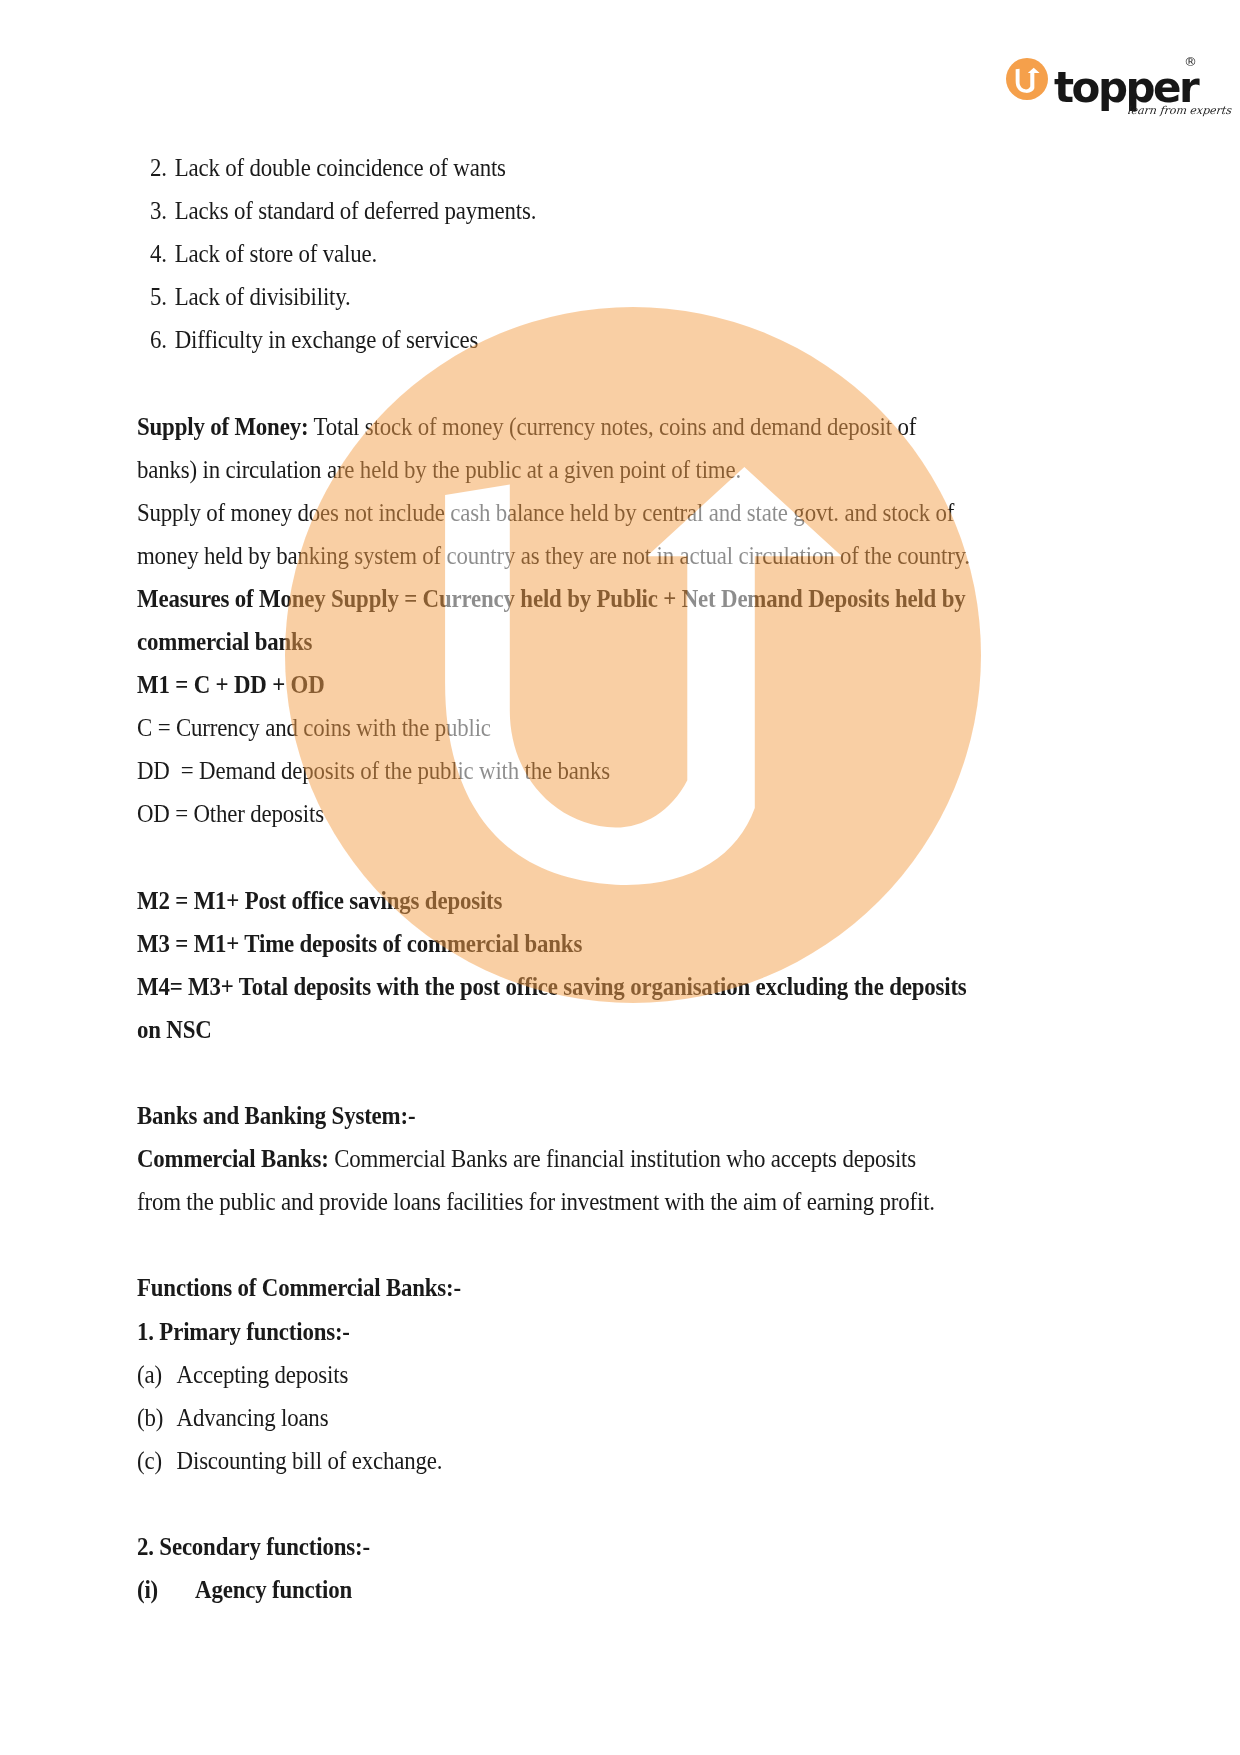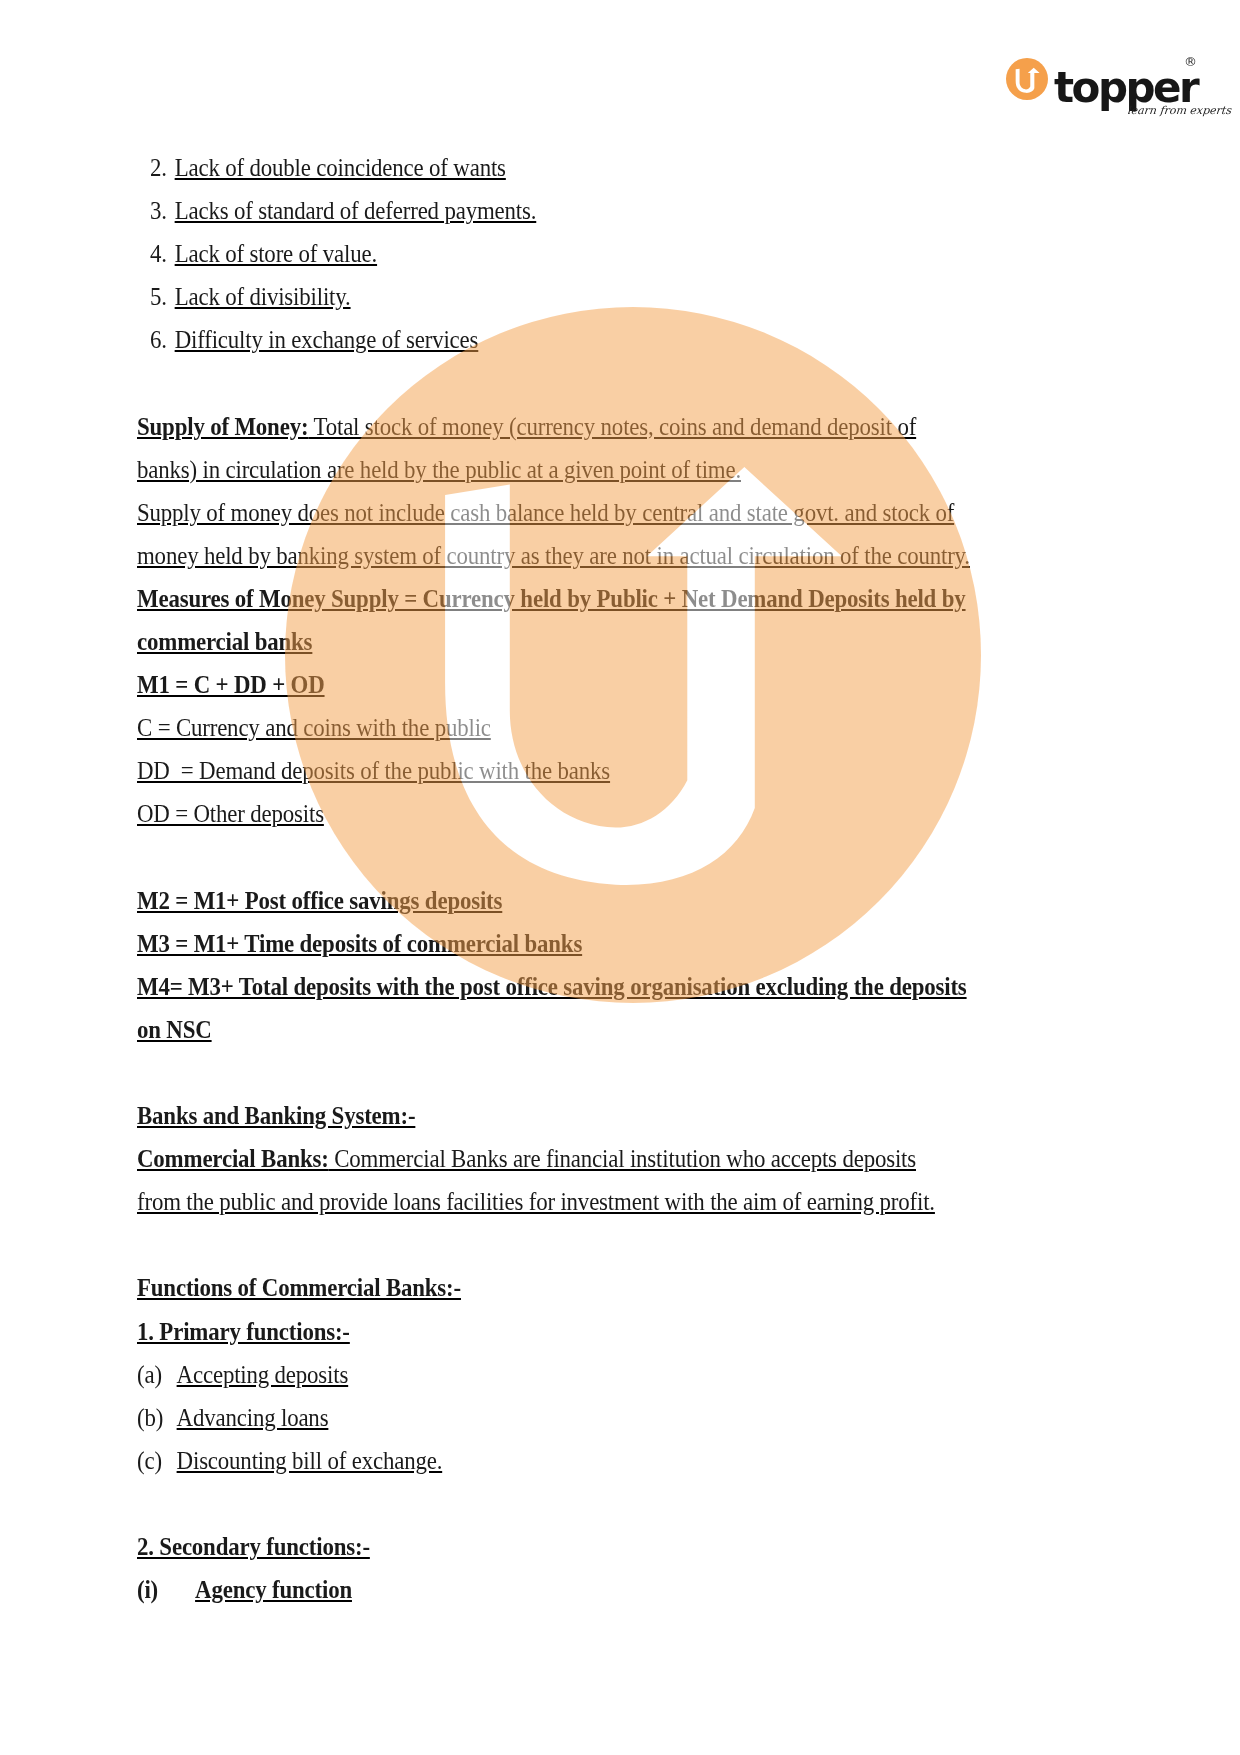--- a/index.html
+++ b/index.html
@@ -28,21 +28,20 @@
     position:absolute; left:1128px; top:92px;
     font-family:"DejaVu Serif", serif; font-style:italic;
     font-size:11px; color:#222;
     transform:skewX(-8deg);
     white-space:nowrap;
   }
   
   .content {
     position:absolute; left:137px; top:146px; right:0;
     z-index:1;
-    text-decoration:underline;
   }
   .line {
     height:43.1px; line-height:43.1px;
     font-size:26px; letter-spacing:-0.2px;
     white-space:nowrap;
     color:#1a1a1a;
     transform:scaleX(0.88);
     transform-origin:0 50%;
   }
   .spacer { height:43.1px; }

